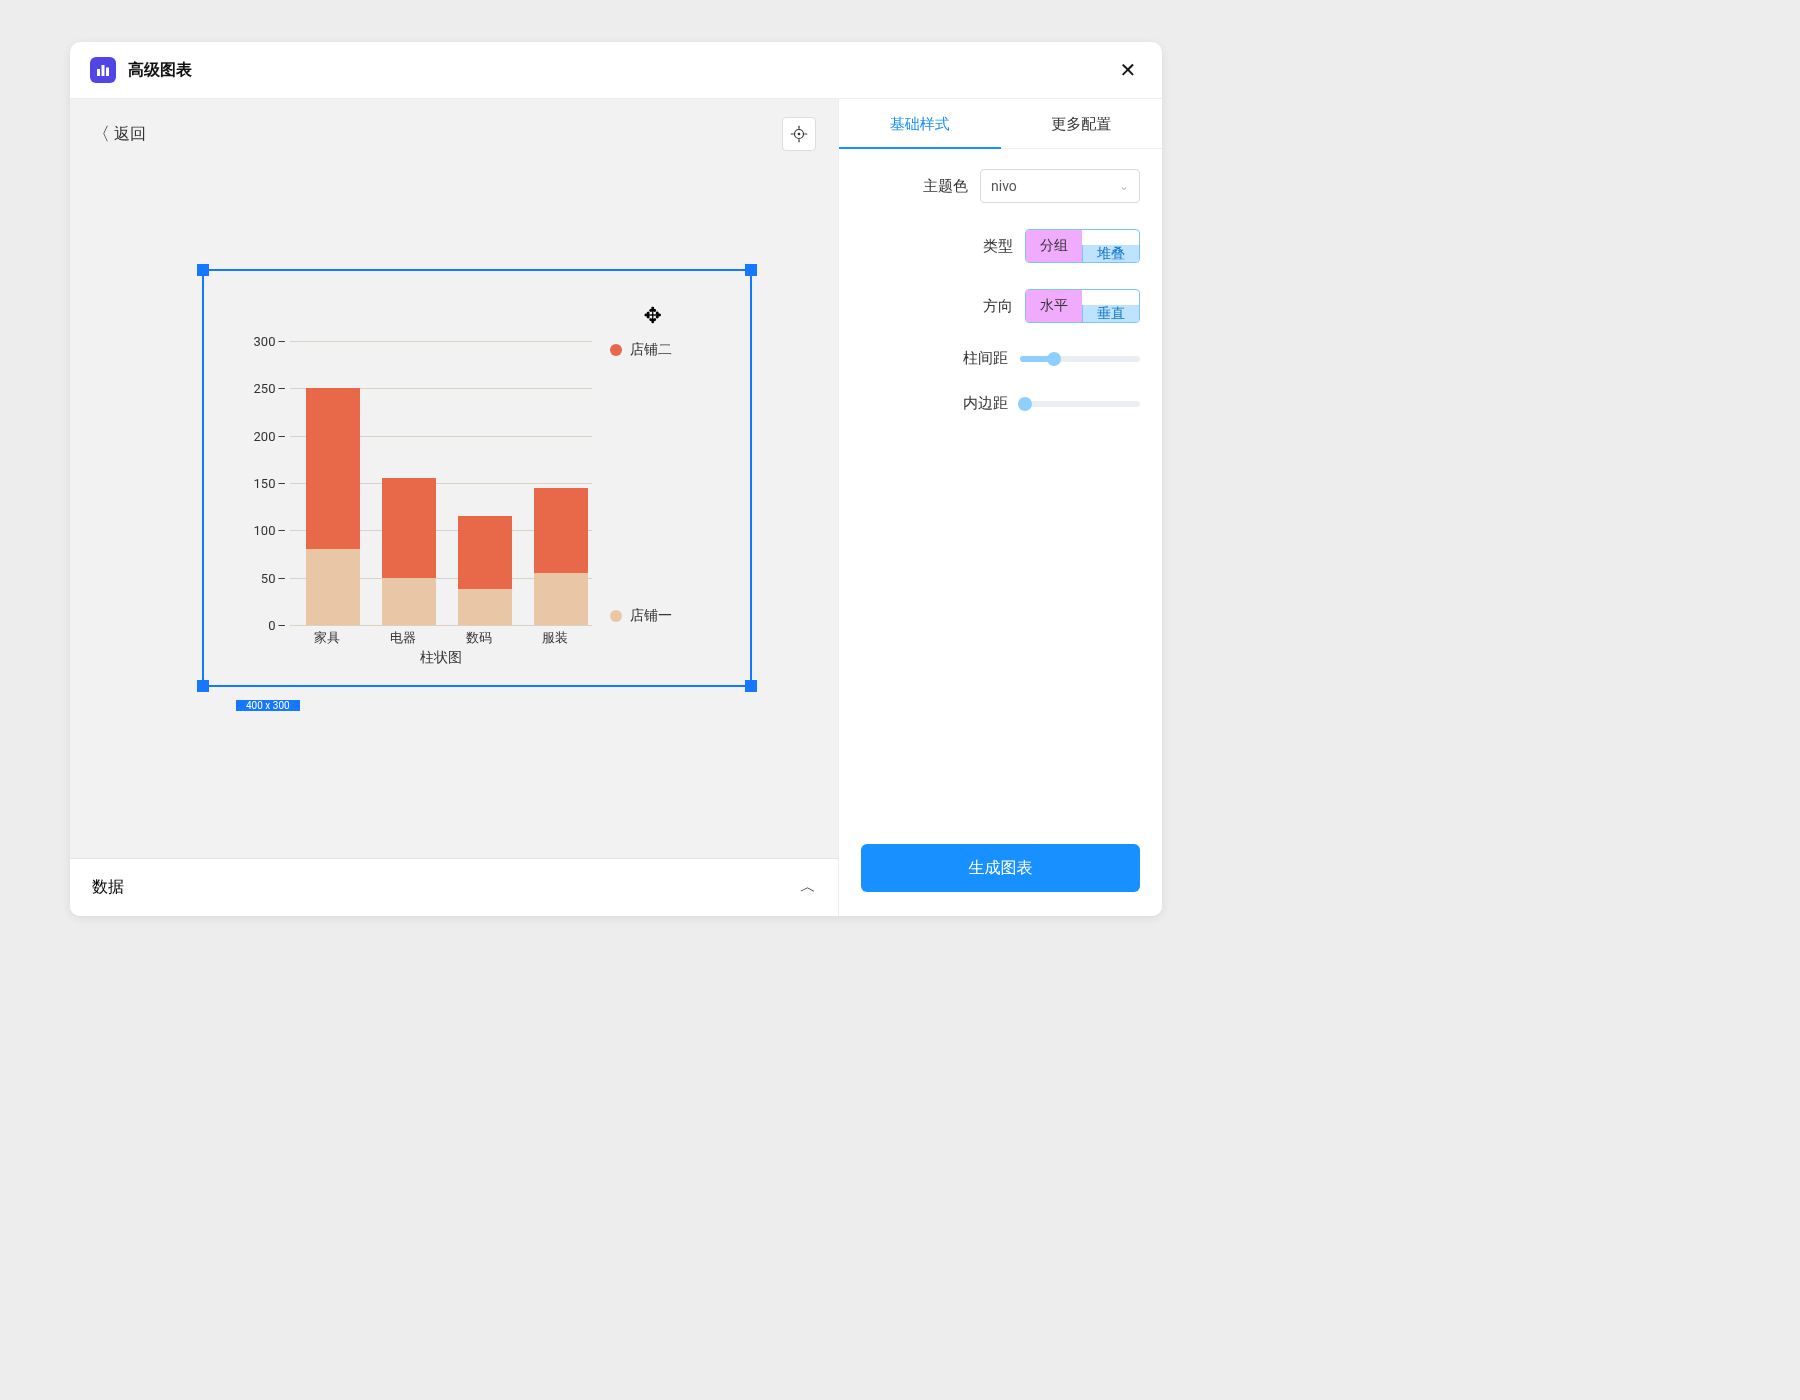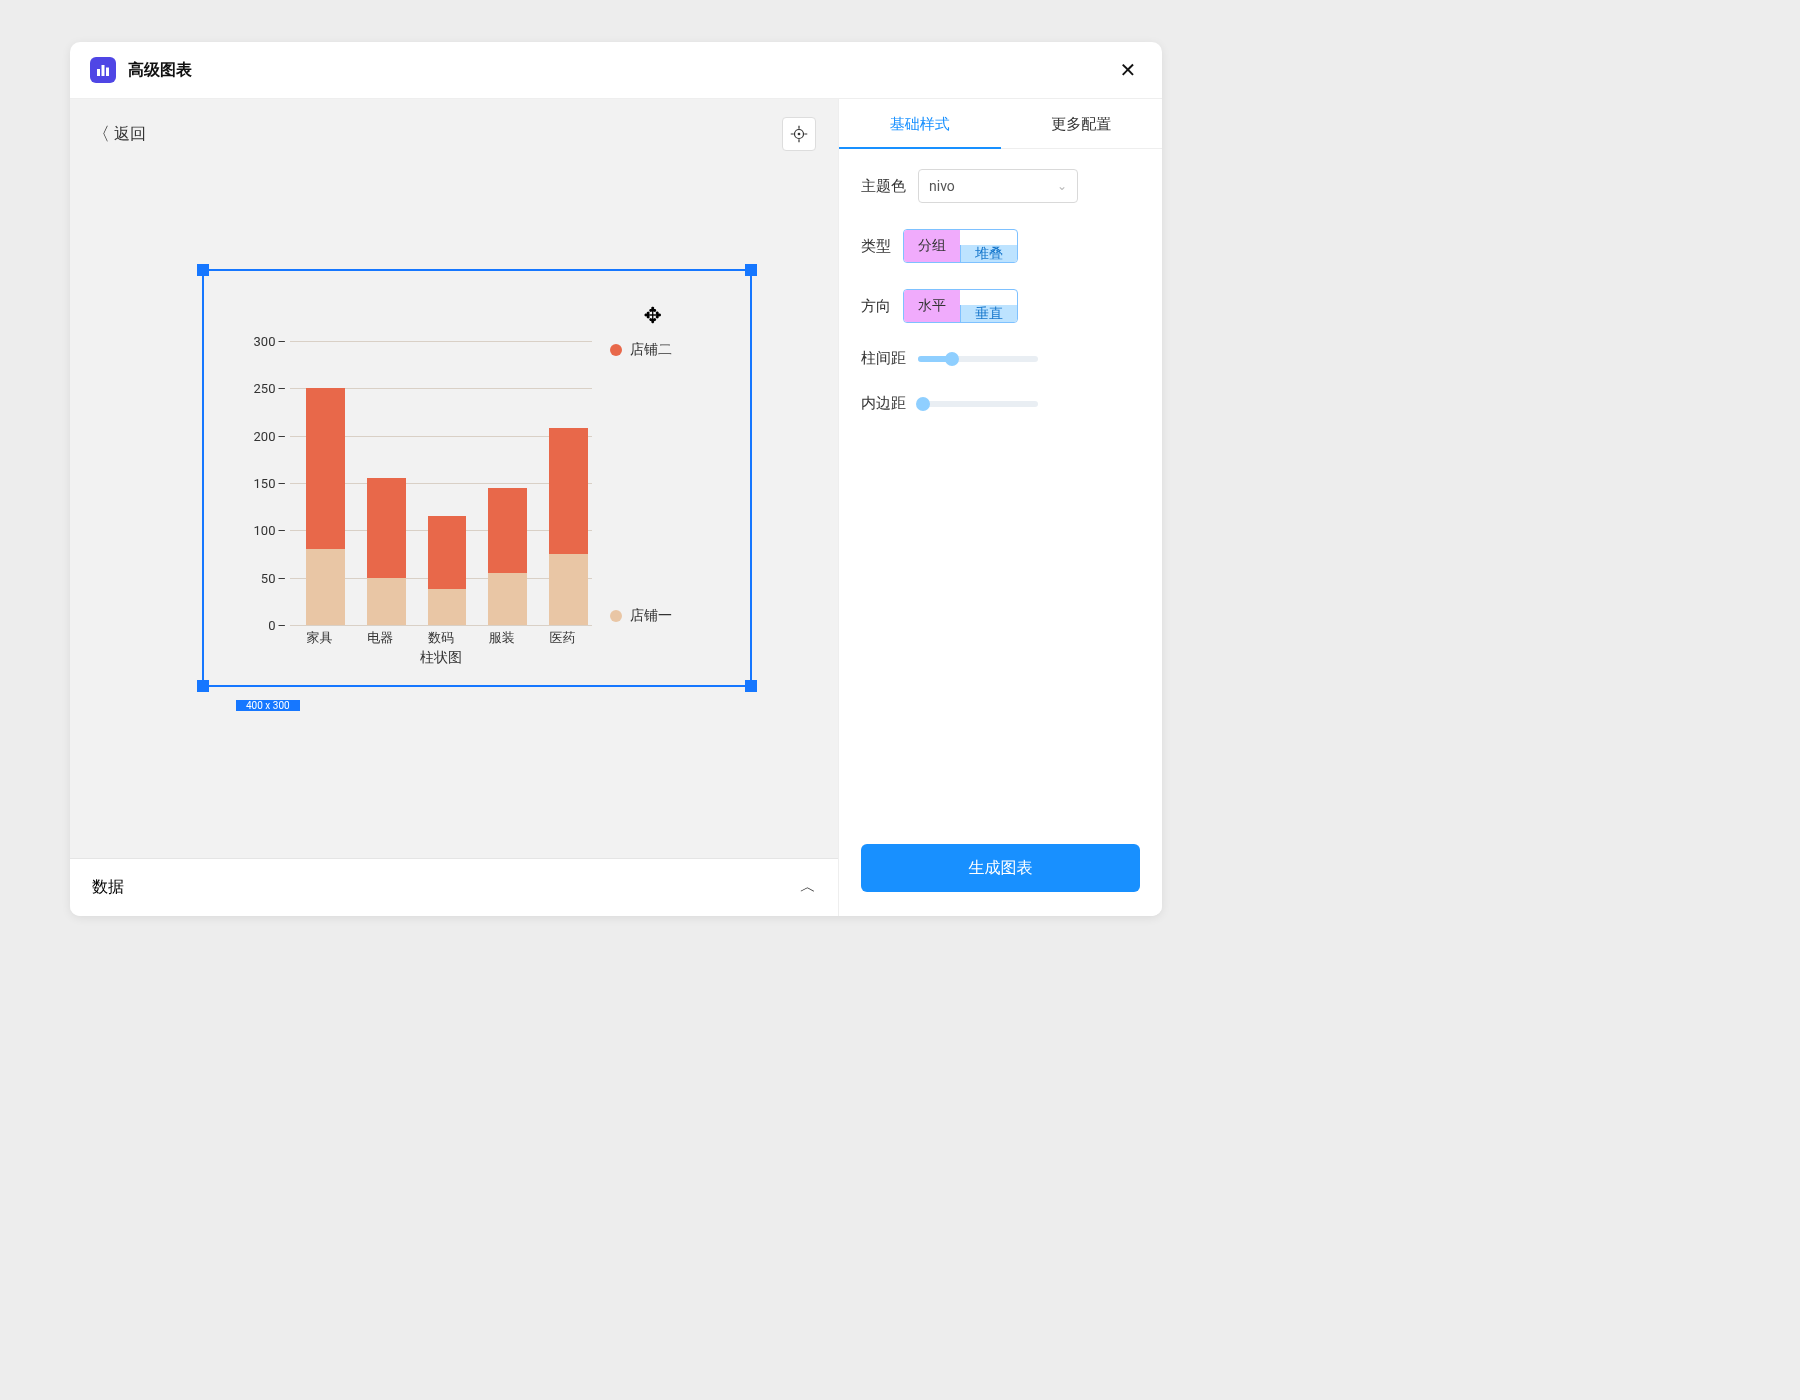--- a/index.html
+++ b/index.html
@@ -202,21 +202,21 @@
     content: "";
     position: absolute; left: 0; right: 0; bottom: -1px;
     height: 2px; background: #1890ff;
   }
   .config-body {
     flex: 1;
     padding: 20px 22px;
     display: flex; flex-direction: column; gap: 26px;
   }
   .form-row {
-    display: flex; align-items: center; justify-content: flex-start;
+    display: flex; align-items: center; justify-content: flex-end;
     gap: 12px;
   }
   .form-label { font-size: 15px; color: #333; }
   .select-box {
     flex: 0 0 160px; max-width: 160px;
     height: 34px;
     border: 1px solid #d9d9d9; border-radius: 4px;
     display: flex; align-items: center; justify-content: space-between;
     padding: 0 10px; cursor: pointer; background: #fff;
     font-size: 14px; color: #555;
@@ -351,25 +351,20 @@
                     <div class="bar-group">
                       <div class="bar-top" style="height: 25.6667%; background: rgb(232, 104, 74);"></div>
                       <div class="bar-bottom" style="height: 12.6667%; background: rgb(233, 198, 165);"></div>
                       <div class="xtick">数码</div>
                     </div>
                     <div class="bar-group">
                       <div class="bar-top" style="height: 30%; background: rgb(232, 104, 74);"></div>
                       <div class="bar-bottom" style="height: 18.3333%; background: rgb(233, 198, 165);"></div>
                       <div class="xtick">服装</div>
                     </div>
-                    <div class="bar-group">
-                      <div class="bar-top" style="height: 44.3333%; background: rgb(232, 104, 74);"></div>
-                      <div class="bar-bottom" style="height: 25%; background: rgb(233, 198, 165);"></div>
-                      <div class="xtick">医药</div>
-                    </div>
                   </div>
                 <div class="xtitle">柱状图</div>
               </div>
               <div class="legend" id="legend">
                   <div class="legend-item">
                     <span class="legend-dot" style="background: rgb(232, 104, 74);"></span>
                     <span>店铺二</span>
                   </div>
                   <div class="legend-item">
                     <span class="legend-dot" style="background: rgb(233, 198, 165);"></span>

